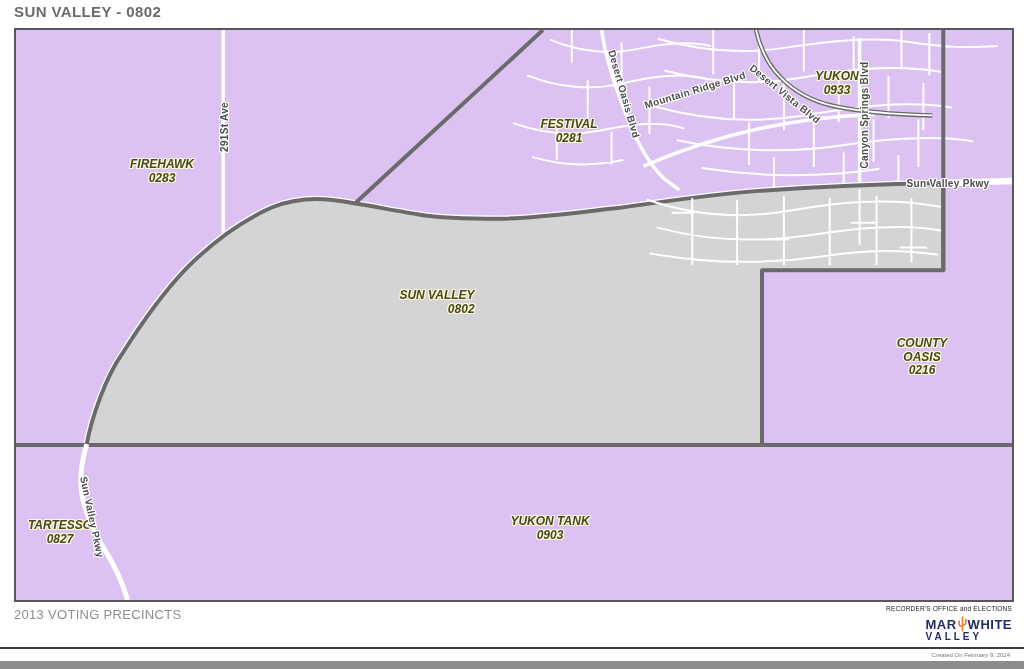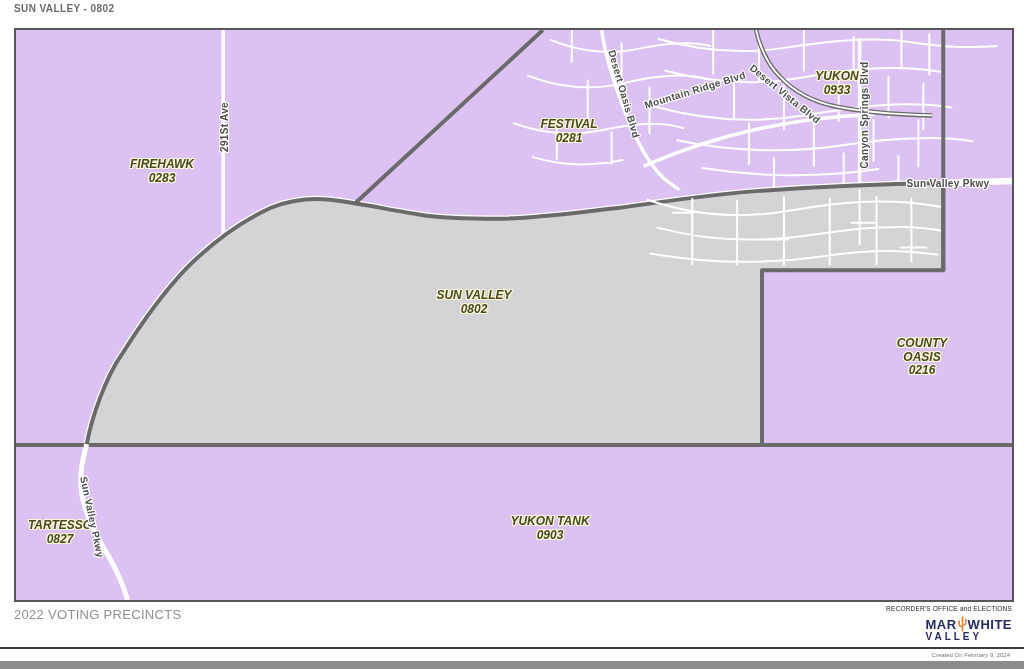--- a/index.html
+++ b/index.html
@@ -2,21 +2,21 @@
 <html><head>
 <meta charset="utf-8">
 <style>
   html,body{margin:0;padding:0;}
   body{
     width:1024px;height:669px;background:#ffffff;overflow:hidden;position:relative;
     font-family:"Liberation Sans", sans-serif;
   }
   .page-title{
     position:absolute;left:14px;top:3px;
-    font-size:10px;font-weight:bold;color:#6b6b6b;letter-spacing:.4px;
+    font-size:15px;font-weight:bold;color:#6b6b6b;letter-spacing:.4px;
   }
   .map{
     position:absolute;left:14px;top:28px;width:1000px;height:574px;
     border:2px solid #57575b;box-sizing:border-box;background:#dcc2f2;overflow:hidden;
   }
   .map svg{position:absolute;left:0;top:0;width:100%;height:100%;}
   .plabel{
     position:absolute;text-align:center;white-space:nowrap;
     font-size:12px;font-weight:bold;font-style:italic;line-height:13.5px;
     color:#45491f;
@@ -104,21 +104,21 @@
       <div>0283</div>
   </div>
   <div class="plabel" style="left:553px;top:101px;">
     <div>FESTIVAL</div>
       <div>0281</div>
   </div>
   <div class="plabel" style="left:821px;top:53px;">
     <div>YUKON</div>
       <div>0933</div>
   </div>
-  <div class="plabel" style="left:458px;top:272px;">
+  <div class="plabel" style="left:421px;top:272px;text-align:right;">
     <div>SUN VALLEY</div>
       <div>0802</div>
   </div>
   <div class="plabel" style="left:906px;top:327px;">
     <div>COUNTY</div>
       <div>OASIS</div>
       <div>0216</div>
   </div>
   <div class="plabel" style="left:44px;top:502px;">
     <div>TARTESSO</div>
@@ -132,21 +132,21 @@
   <div class="rlabel" style="left:208px;top:97px;transform:translate(-50%,-50%) rotate(-90deg);">291St Ave</div>
   <div class="rlabel" style="left:608px;top:64px;transform:translate(-50%,-50%) rotate(74deg);">Desert Oasis Blvd</div>
   <div class="rlabel" style="left:679px;top:60px;transform:translate(-50%,-50%) rotate(-17deg);">Mountain Ridge Blvd</div>
   <div class="rlabel" style="left:769px;top:64px;transform:translate(-50%,-50%) rotate(39deg);">Desert Vista Blvd</div>
   <div class="rlabel" style="left:848px;top:85px;transform:translate(-50%,-50%) rotate(-90deg);">Canyon Springs Blvd</div>
   <div class="rlabel" style="left:932px;top:153px;transform:translate(-50%,-50%);">Sun Valley Pkwy</div>
   <div class="rlabel" style="left:76px;top:487px;transform:translate(-50%,-50%) rotate(78deg);">Sun Valley Pkwy</div>
 </div>
 
 <div class="footer-left">
-  <div>2022 VOTING PRECINCTS</div>
+  <div>2013 VOTING PRECINCTS</div>
 </div>
 
 <div class="footer-right">
   <div class="recorder">RECORDER'S OFFICE and ELECTIONS</div>
   <div class="logo">
     <div class="logo-top">
       <span>MAR</span>
       <svg width="9" height="16" viewBox="0 0 9 16">
         <path d="M4.5 1 v14 M1.2 5 v3.5 q0 2 3.3 2 M7.8 3.5 v3.5 q0 2 -3.3 2" stroke="#e8802d" stroke-width="1.6" fill="none" stroke-linecap="round"></path>
       </svg>

